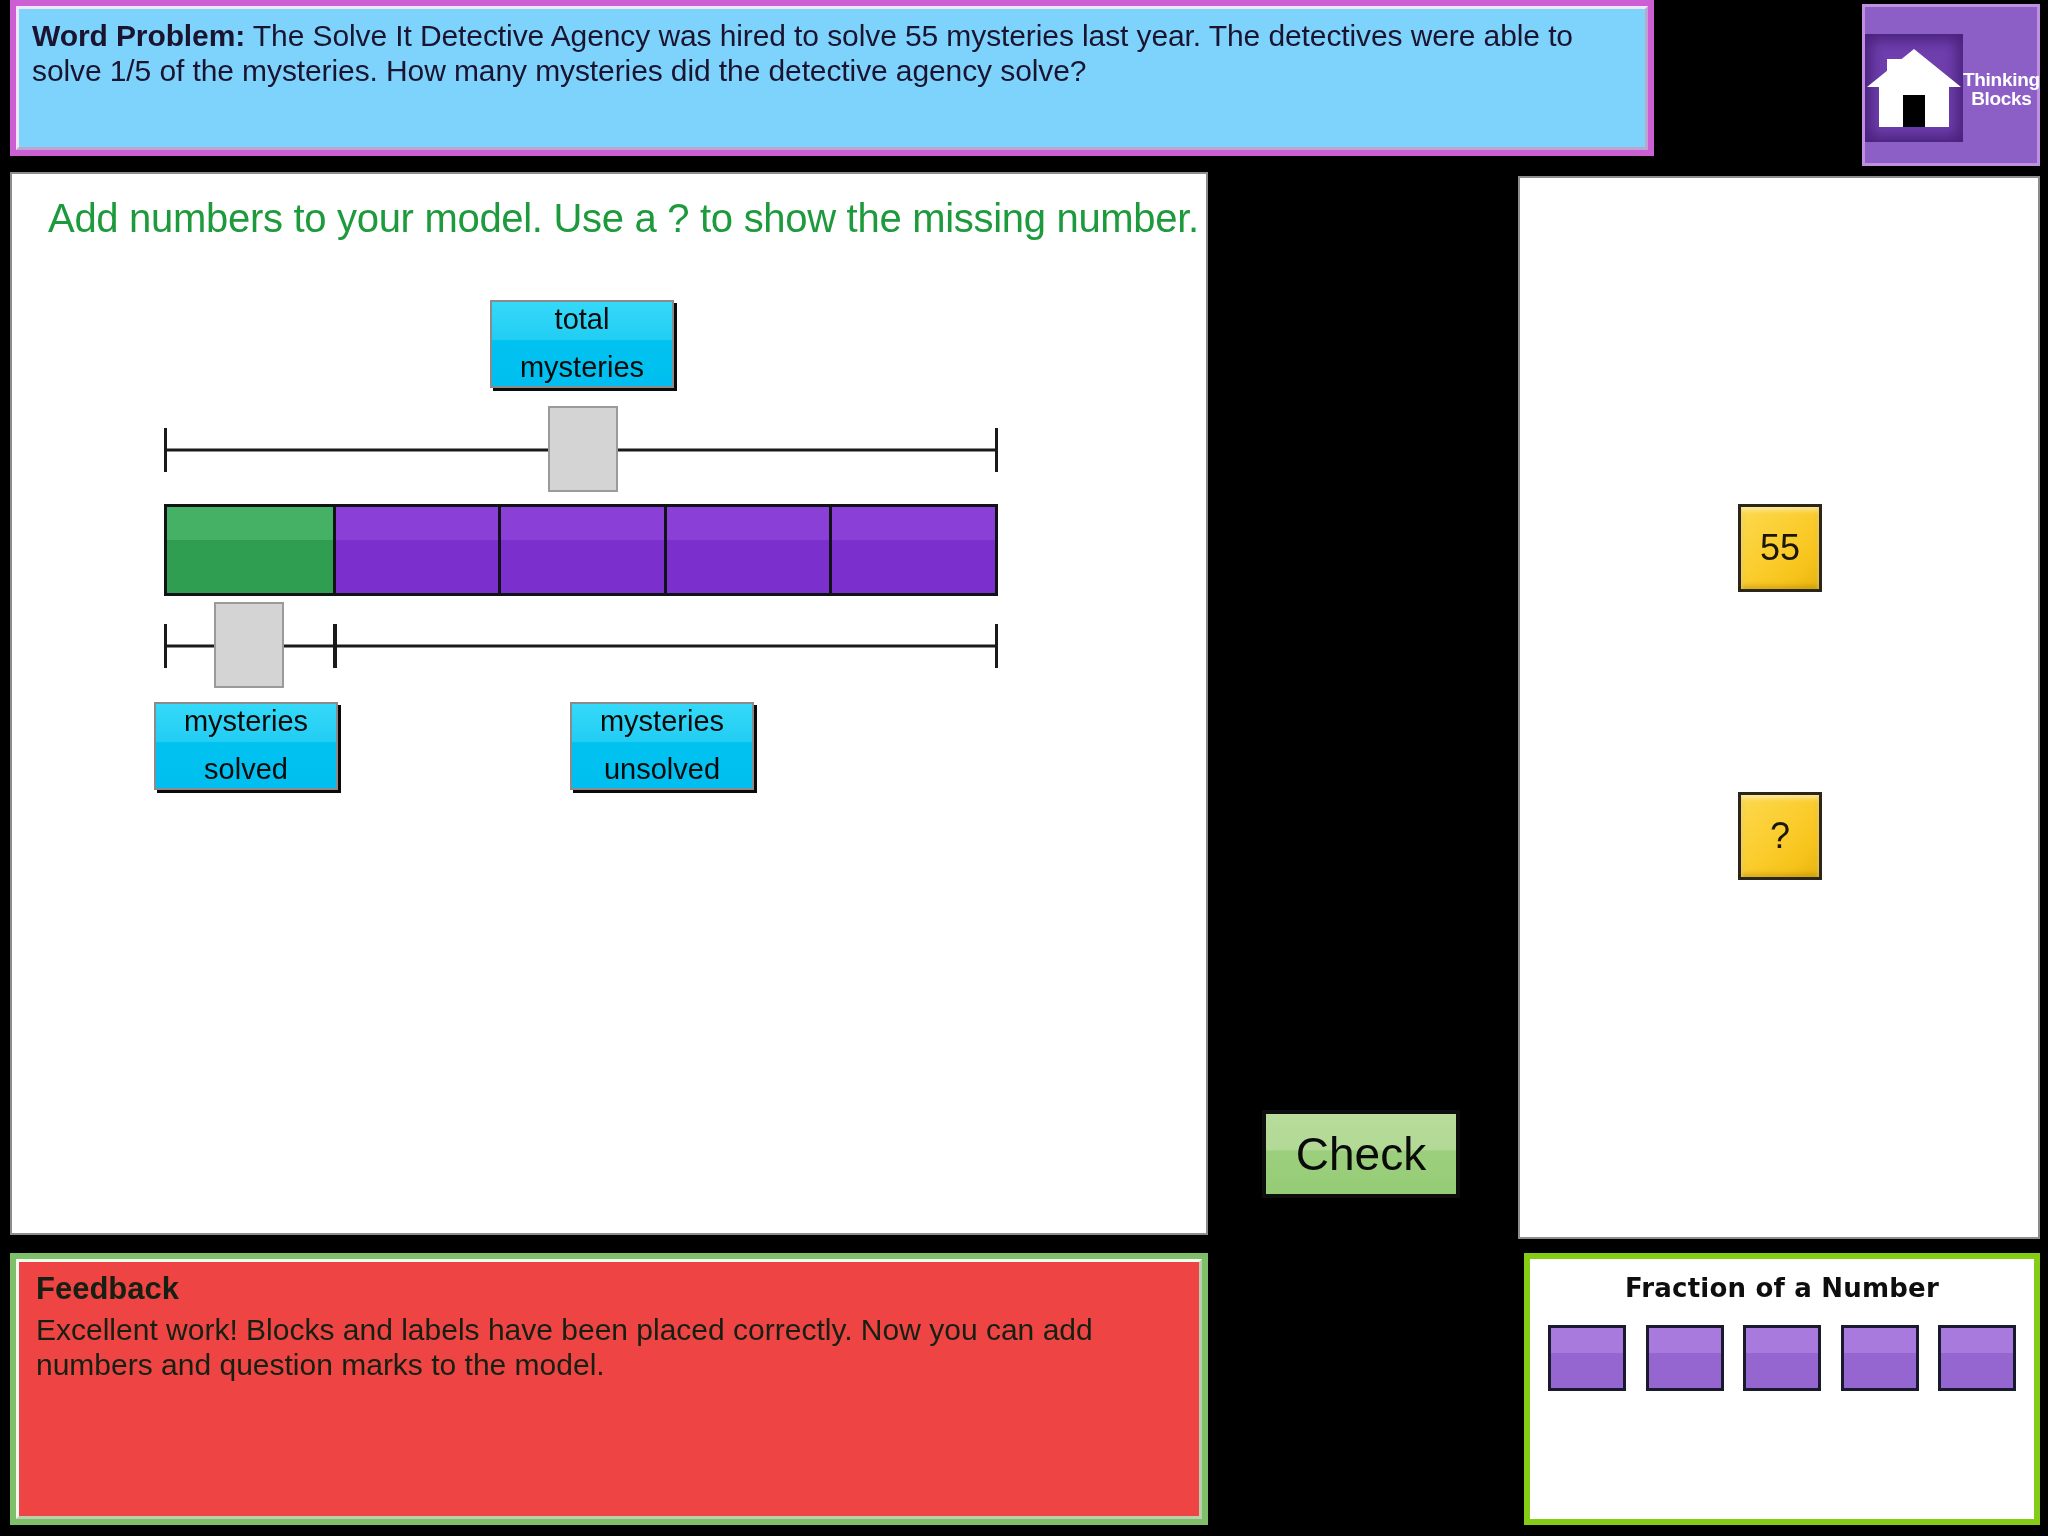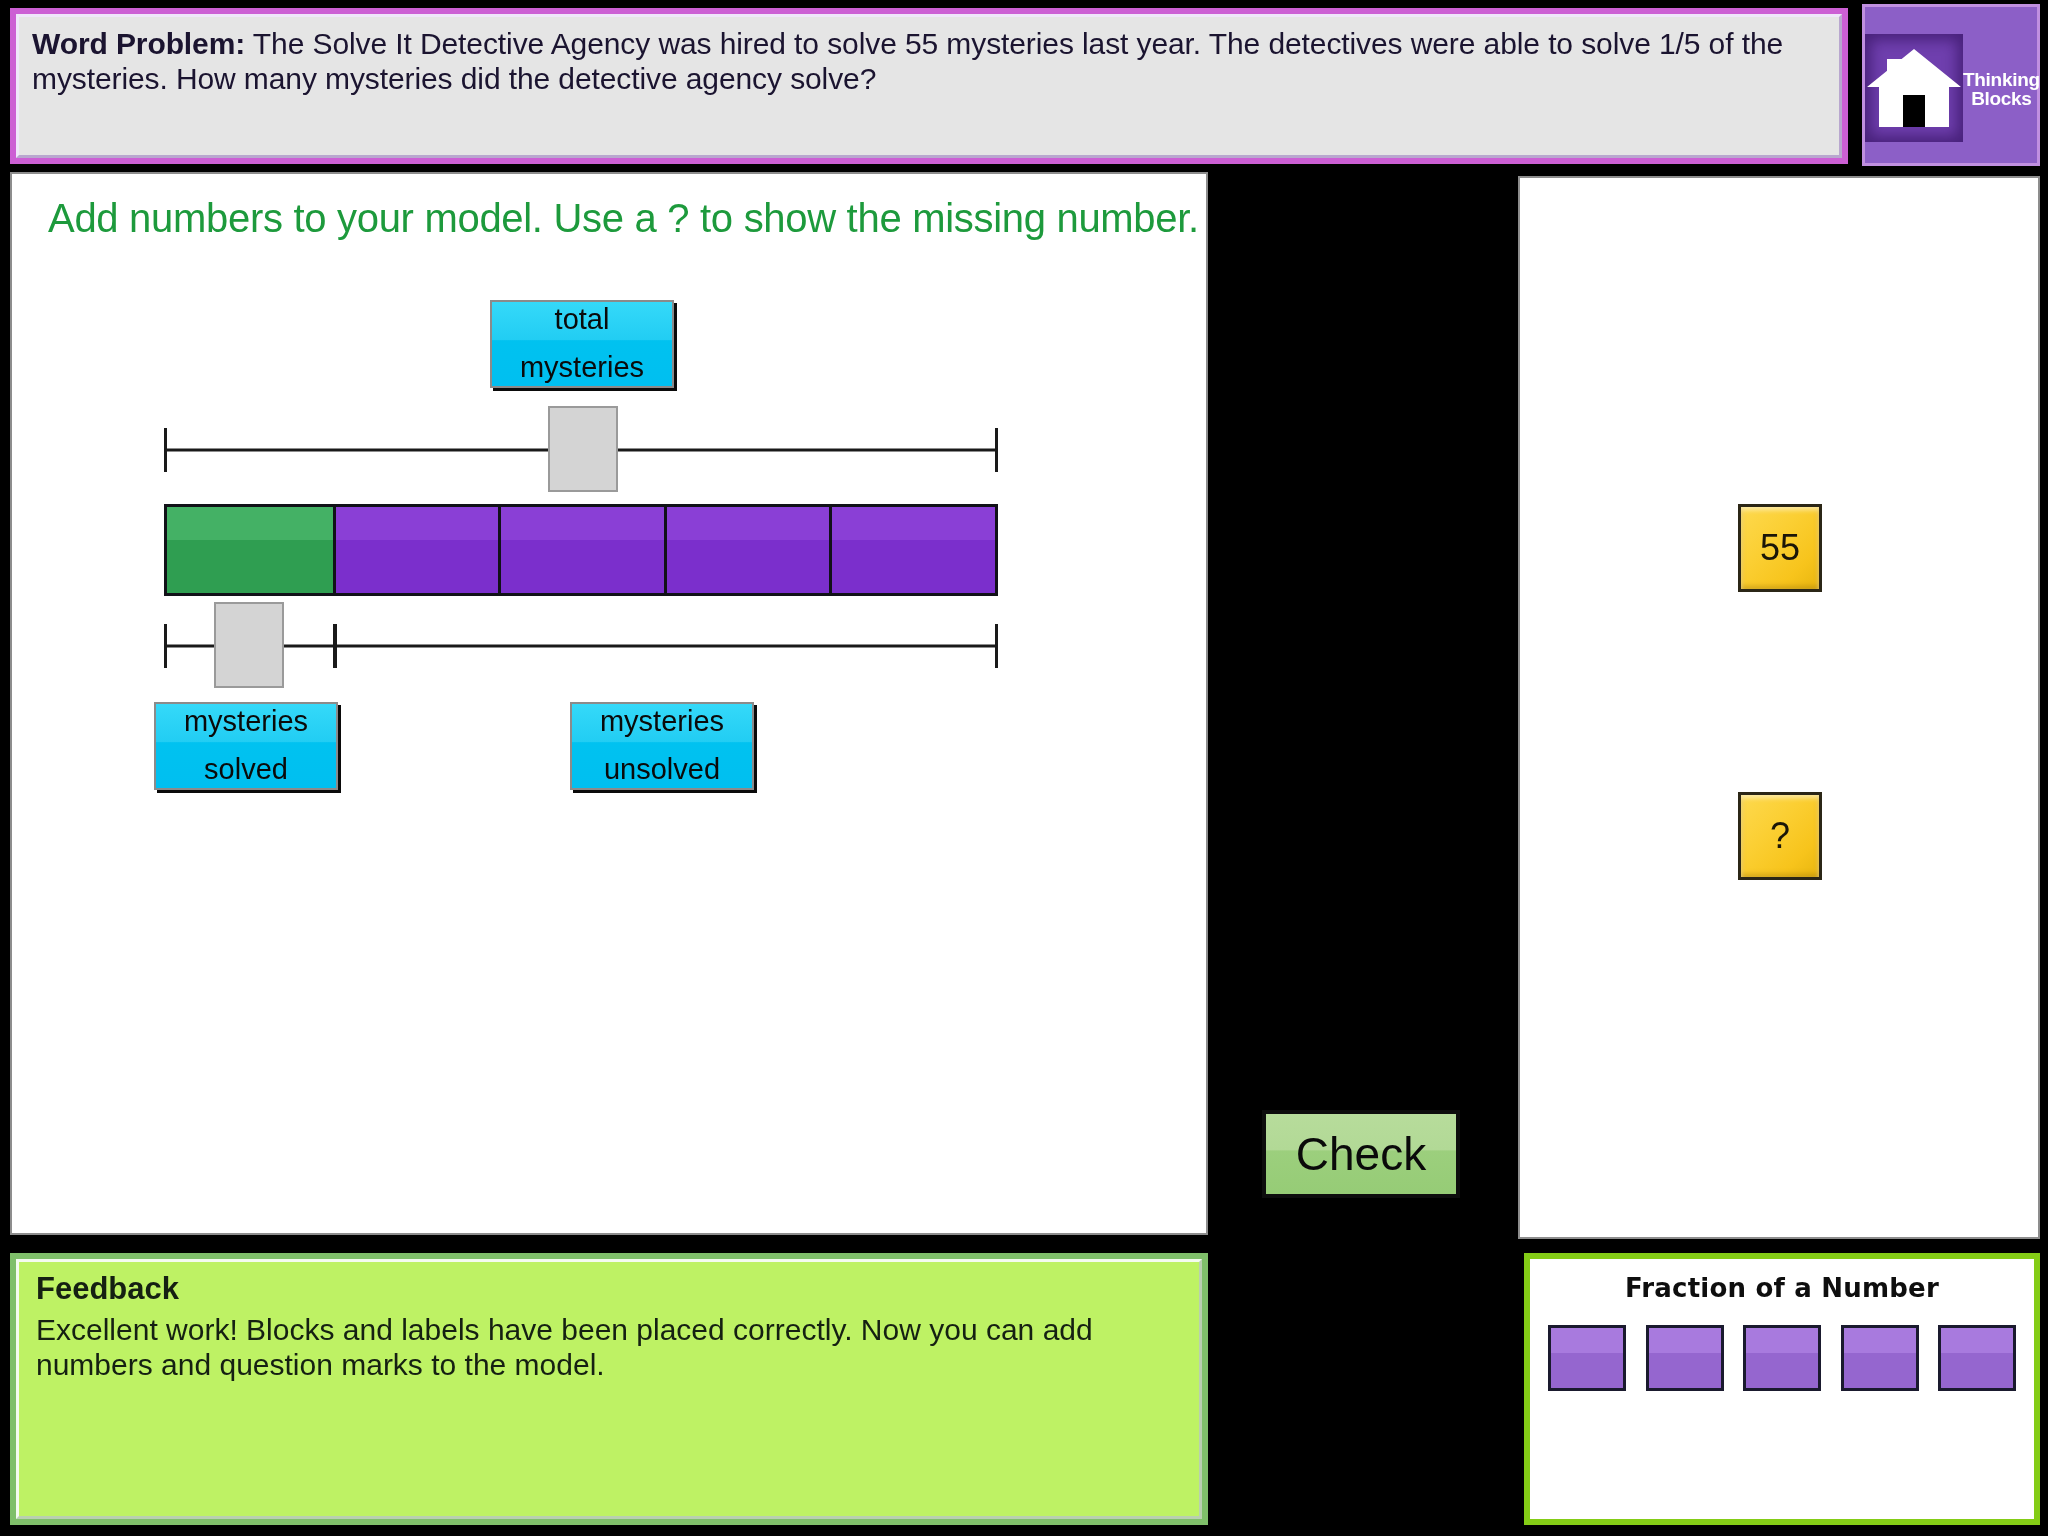--- a/index.html
+++ b/index.html
@@ -17,24 +17,24 @@
     position: relative;
     width: 2048px;
     height: 1536px;
     background: #000000;
   }
 
   
   .problem-panel {
     position: absolute;
     left: 10px;
-    top: 8px;
-    width: 1838px;
+    top: 0;
+    width: 1644px;
     height: 156px;
-    background: #e5e5e5;
+    background: #7dd3fc;
     border: 6px solid #cc5fd4;
     box-sizing: border-box;
   }
   .problem-panel .inner-bevel {
     position: absolute;
     inset: 0;
     border-top: 3px solid #efe6fa;
     border-left: 3px solid #efe6fa;
     border-right: 3px solid #b9a7cf;
     border-bottom: 3px solid #b9a7cf;
@@ -120,21 +120,21 @@
     box-sizing: border-box;
   }
 
   
   .feedback-panel {
     position: absolute;
     left: 10px;
     top: 1253px;
     width: 1198px;
     height: 272px;
-    background: #bef264;
+    background: #ef4444;
     border: 6px solid #7fbf6a;
     box-sizing: border-box;
   }
   .feedback-panel .inner-bevel {
     position: absolute;
     inset: 0;
     border-top: 3px solid #f4fbf0;
     border-left: 3px solid #f4fbf0;
     border-right: 3px solid #b9cfb0;
     border-bottom: 3px solid #b9cfb0;

